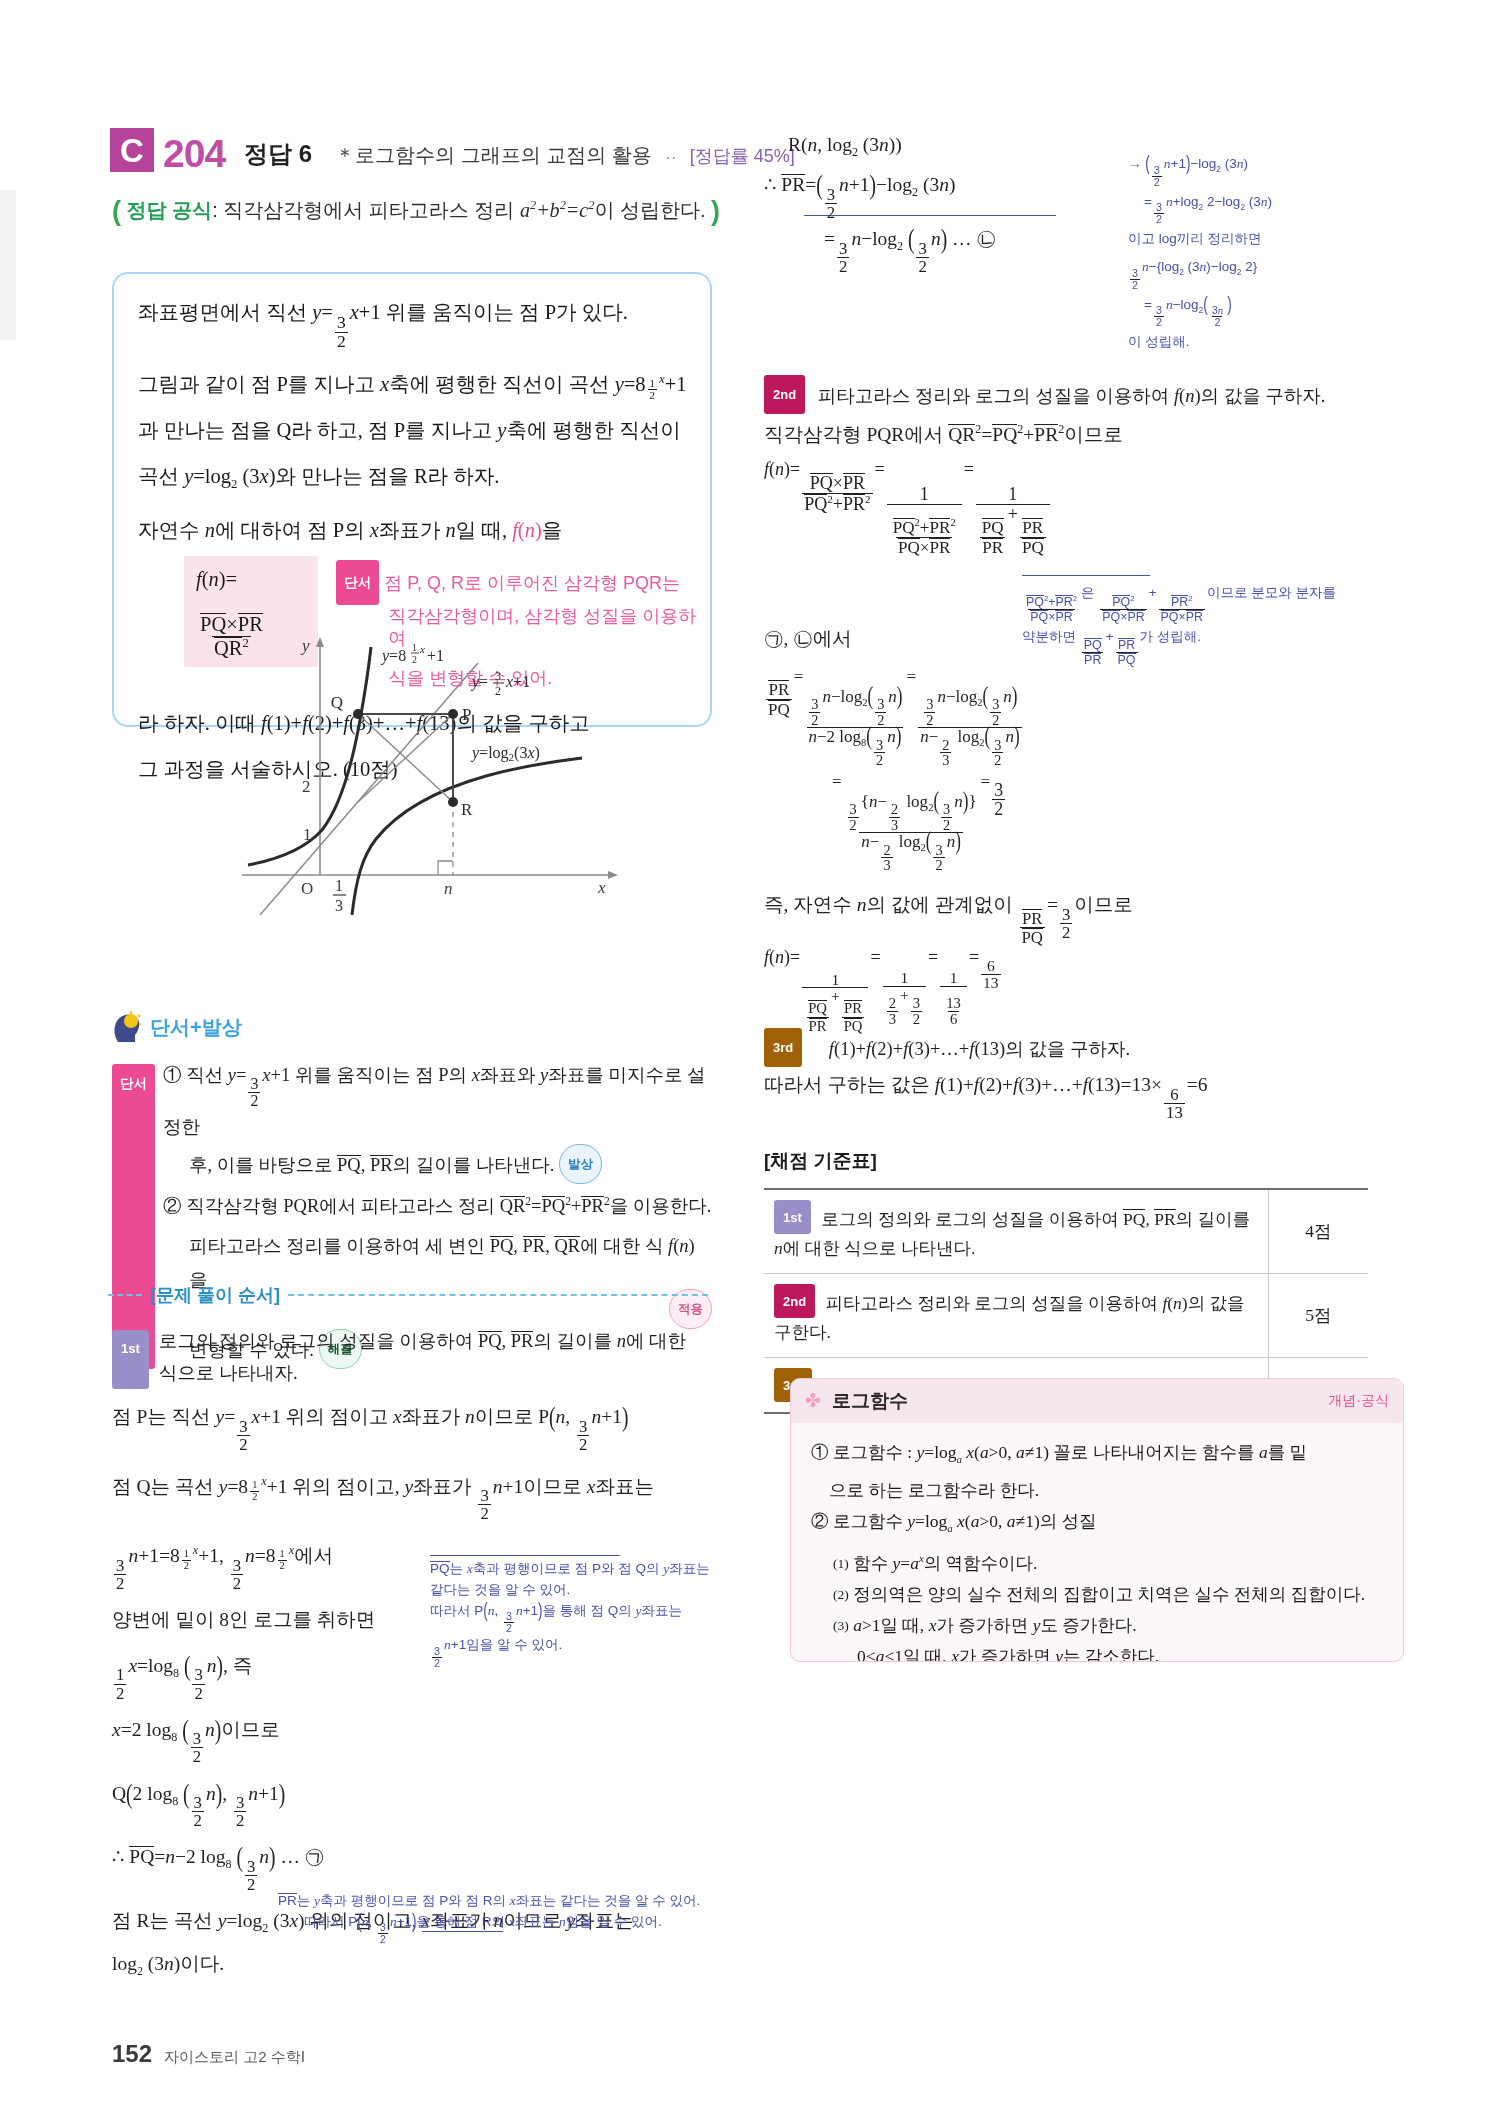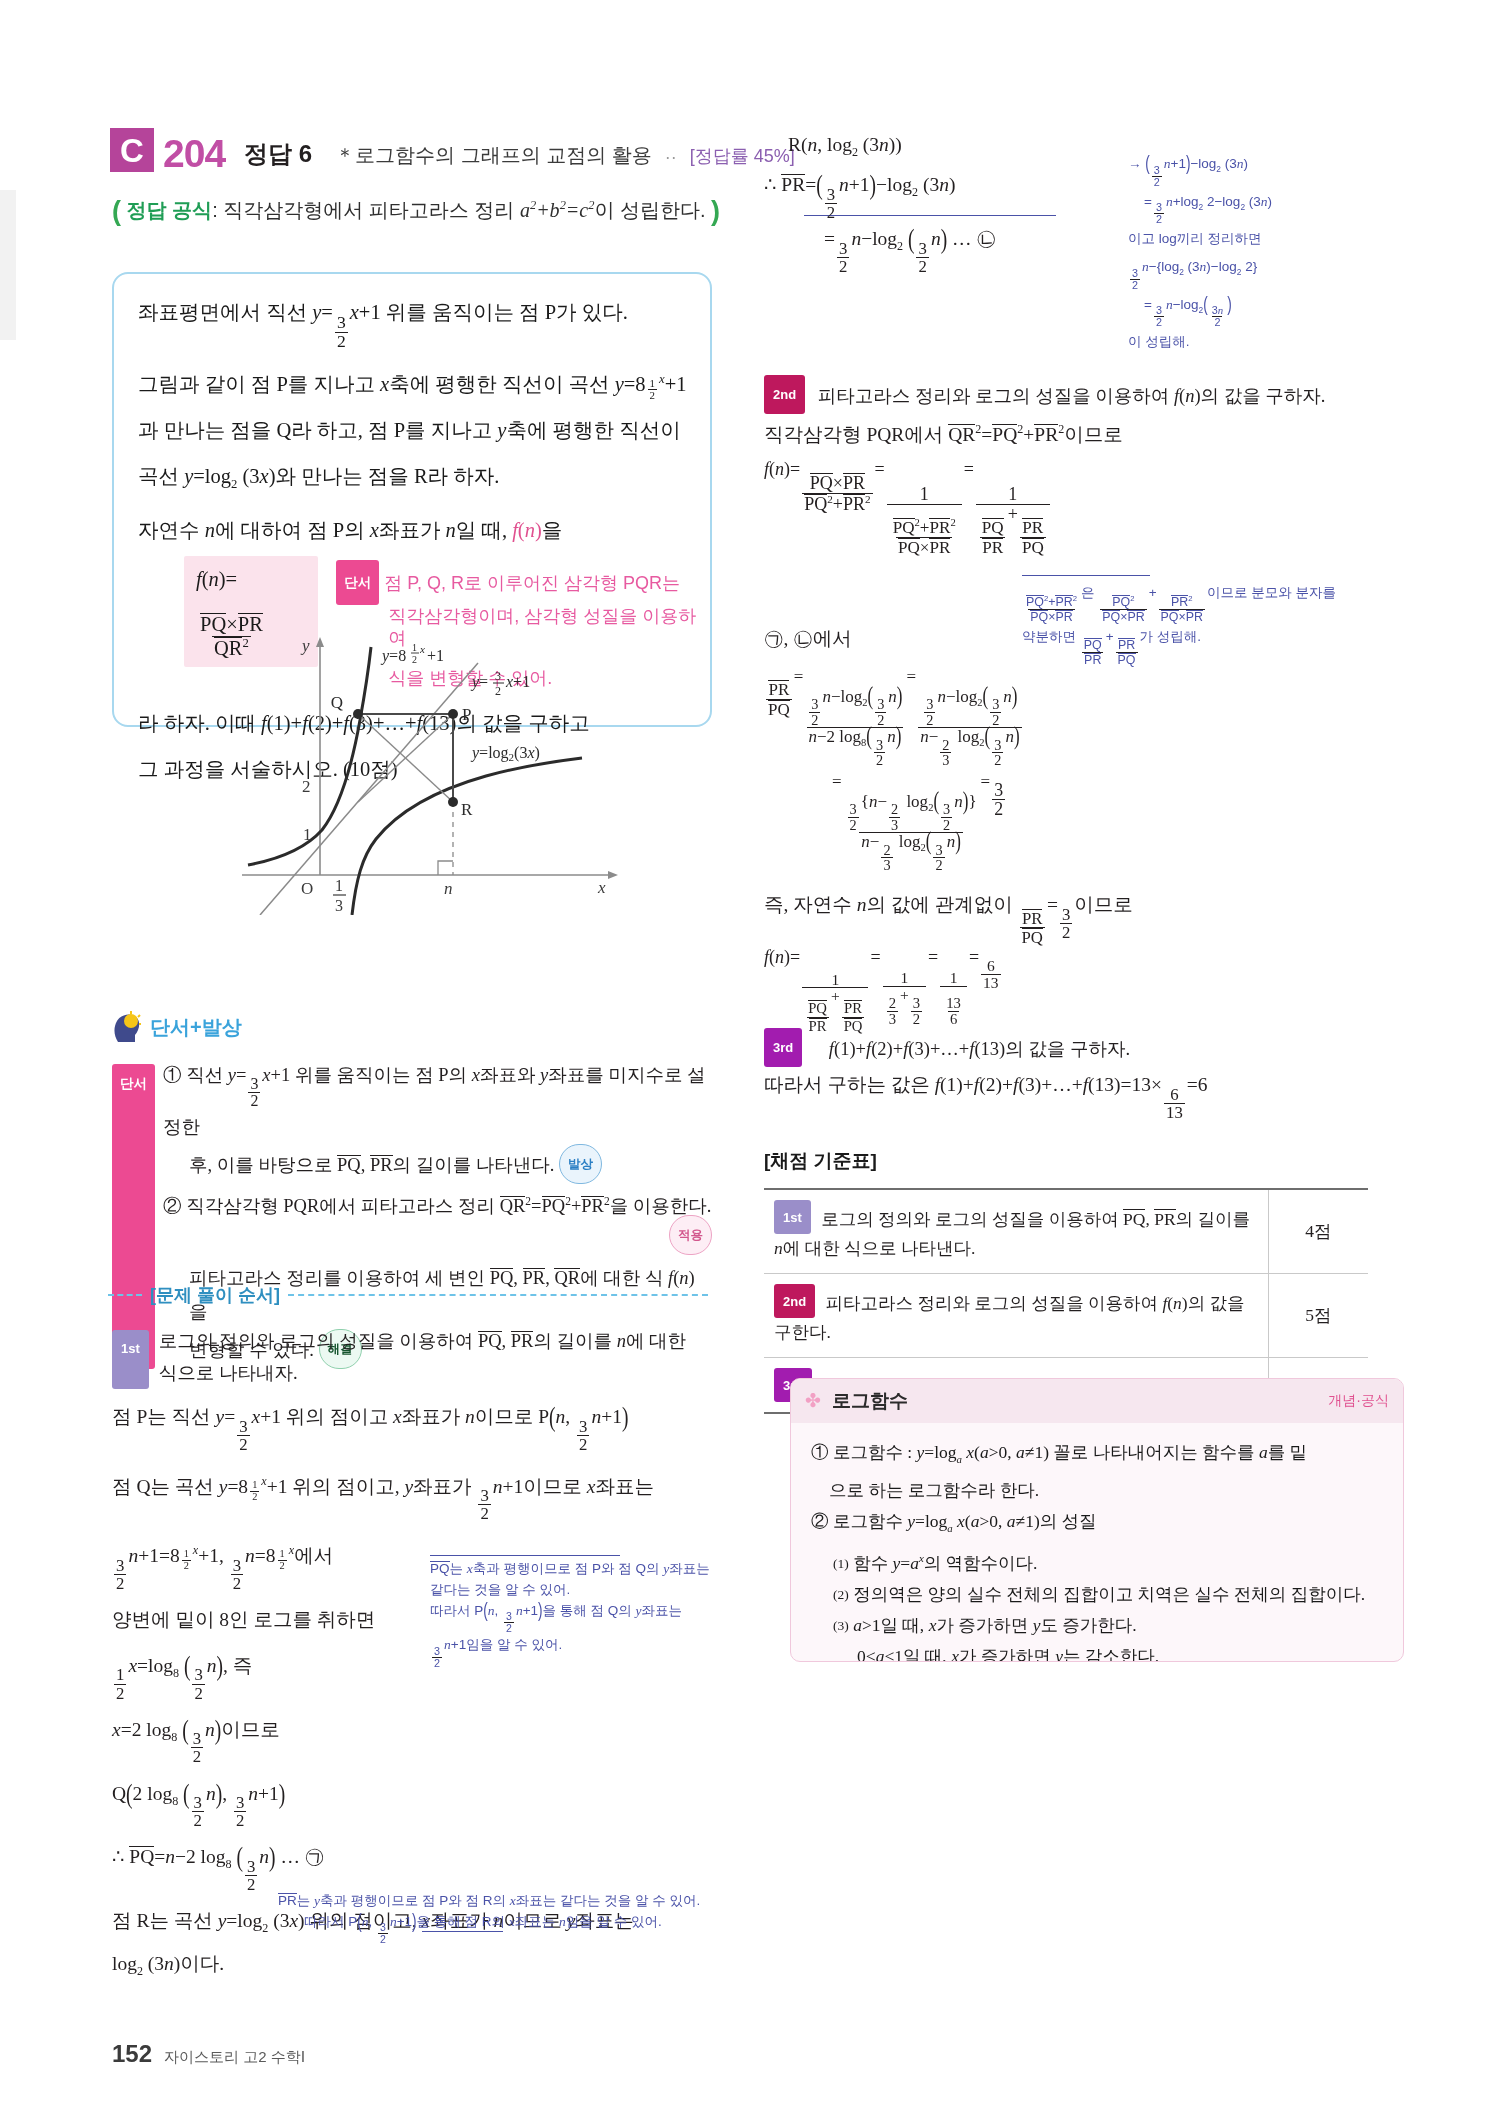--- a/index.html
+++ b/index.html
@@ -93,21 +93,21 @@
   .order-div .dash { flex:0 0 34px; border-top:2.4px dashed #6ec3e8; height:0; }
   .order-div .lbl { font-family:"Liberation Sans", sans-serif; font-weight:bold;
                     font-size:18px; color:#2f8fc0; white-space:nowrap; }
   .order-div .dash2 { flex:1; border-top:2.4px dashed #6ec3e8; height:0; }
 
   
   .chip { display:inline-block; font-family:"Liberation Sans", sans-serif; font-weight:bold;
           font-size:13px; color:#fff; padding:3px 9px 2px; border-radius:3px; vertical-align:3px; }
   .chip-1 { background:#9a8ec9; }
   .chip-2 { background:#be185d; }
-  .chip-3 { background:#a21caf; }
+  .chip-3 { background:#a16207; }
 
   .solbody { position:absolute; left:112px; top:1325px; width:600px;
              font-size:19.5px; line-height:36px; }
   .solbody .blk { margin-bottom:10px; }
 
   
   .bnote { color:#4a52a8; font-family:"Liberation Sans", sans-serif;
            font-size:13.5px; line-height:21px; }
   .bnote .mm { font-family:"Liberation Serif", serif; font-style:italic; }
 
@@ -308,25 +308,25 @@
               <span class="den">2</span>
             </span><span class="m">x</span>+1<span> 위를 움직이는 점 P의 </span><span class="m">x</span><span>좌표와 </span><span class="m">y</span><span>좌표를 미지수로 설정한</span>
         </div>
         <div style="margin-left:26px;">
           <span>후, 이를 바탕으로 </span><span class="ovl">PQ</span>, <span class="ovl">PR</span><span>의 길이를 나타낸다.</span>
           <span class="pill-balsang">발상</span>
         </div>
         <div>
           <span>② 직각삼각형 PQR에서 피타고라스 정리 </span><span class="ovl">QR</span><span class="sup">2</span>=<span class="ovl">PQ</span><span class="sup">2</span>+<span class="ovl">PR</span><span class="sup">2</span><span>을 이용한다.</span>
         </div>
+        <div style="margin-left:26px; margin-top:6px;">
+          <span>피타고라스 정리를 이용하여 세 변인 </span><span class="ovl">PQ</span>, <span class="ovl">PR</span>, <span class="ovl">QR</span><span>에 대한 식 </span><span class="m">f</span>(<span class="m">n</span>)<span>을</span>
+        </div>
         <div style="text-align:right; margin-top:-8px;">
           <span class="pill-jeokyong">적용</span>
-        </div>
-        <div style="margin-left:26px; margin-top:6px;">
-          <span>피타고라스 정리를 이용하여 세 변인 </span><span class="ovl">PQ</span>, <span class="ovl">PR</span>, <span class="ovl">QR</span><span>에 대한 식 </span><span class="m">f</span>(<span class="m">n</span>)<span>을</span>
         </div>
         <div style="margin-left:26px;">
           <span>변형할 수 있다.</span>
           <span class="pill-haegyeol">해결</span>
         </div>
       </div>
     </div>
   </div>
 
   <div class="order-div">

